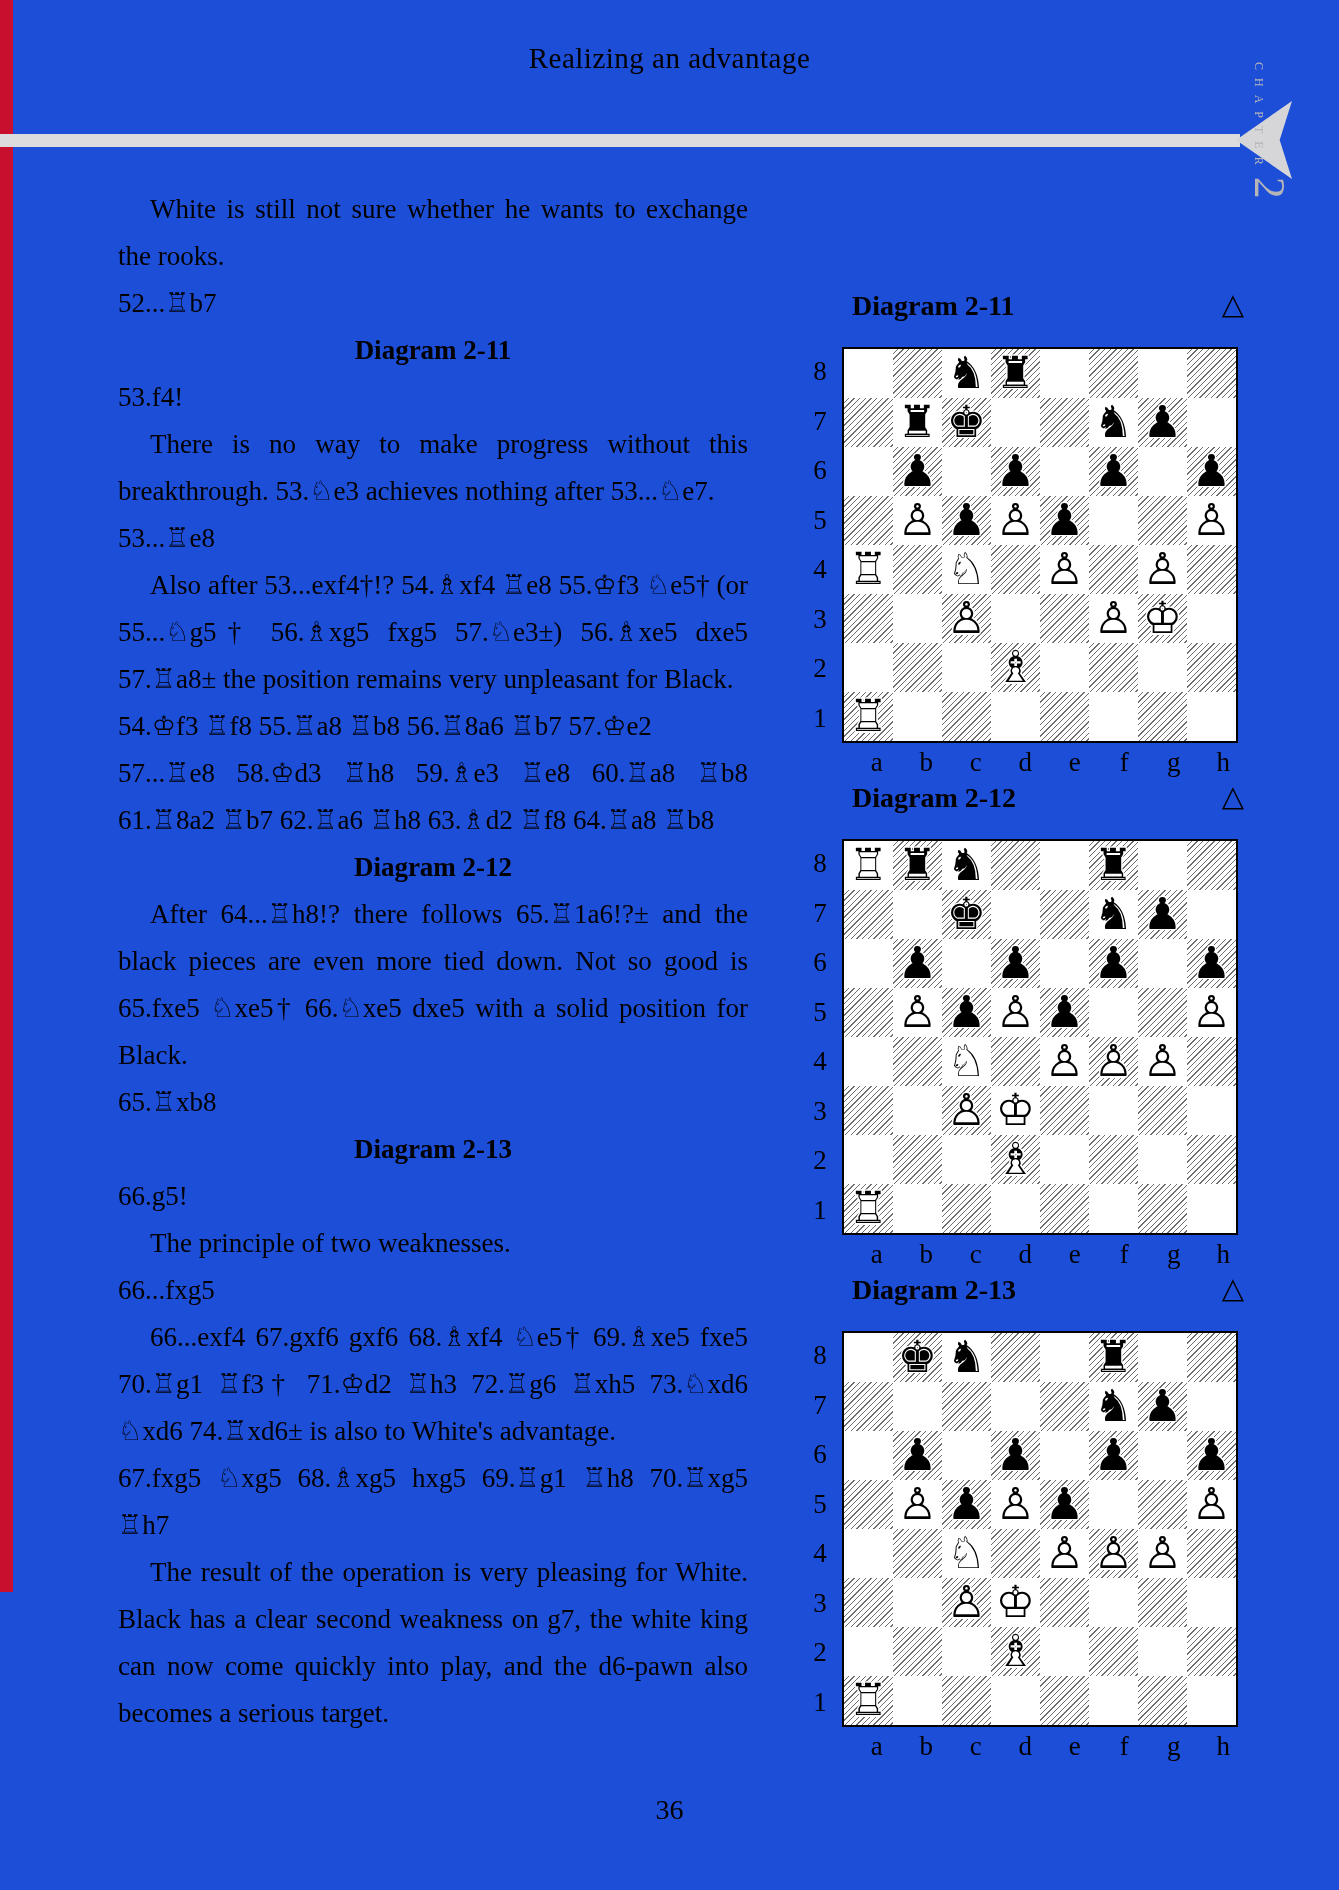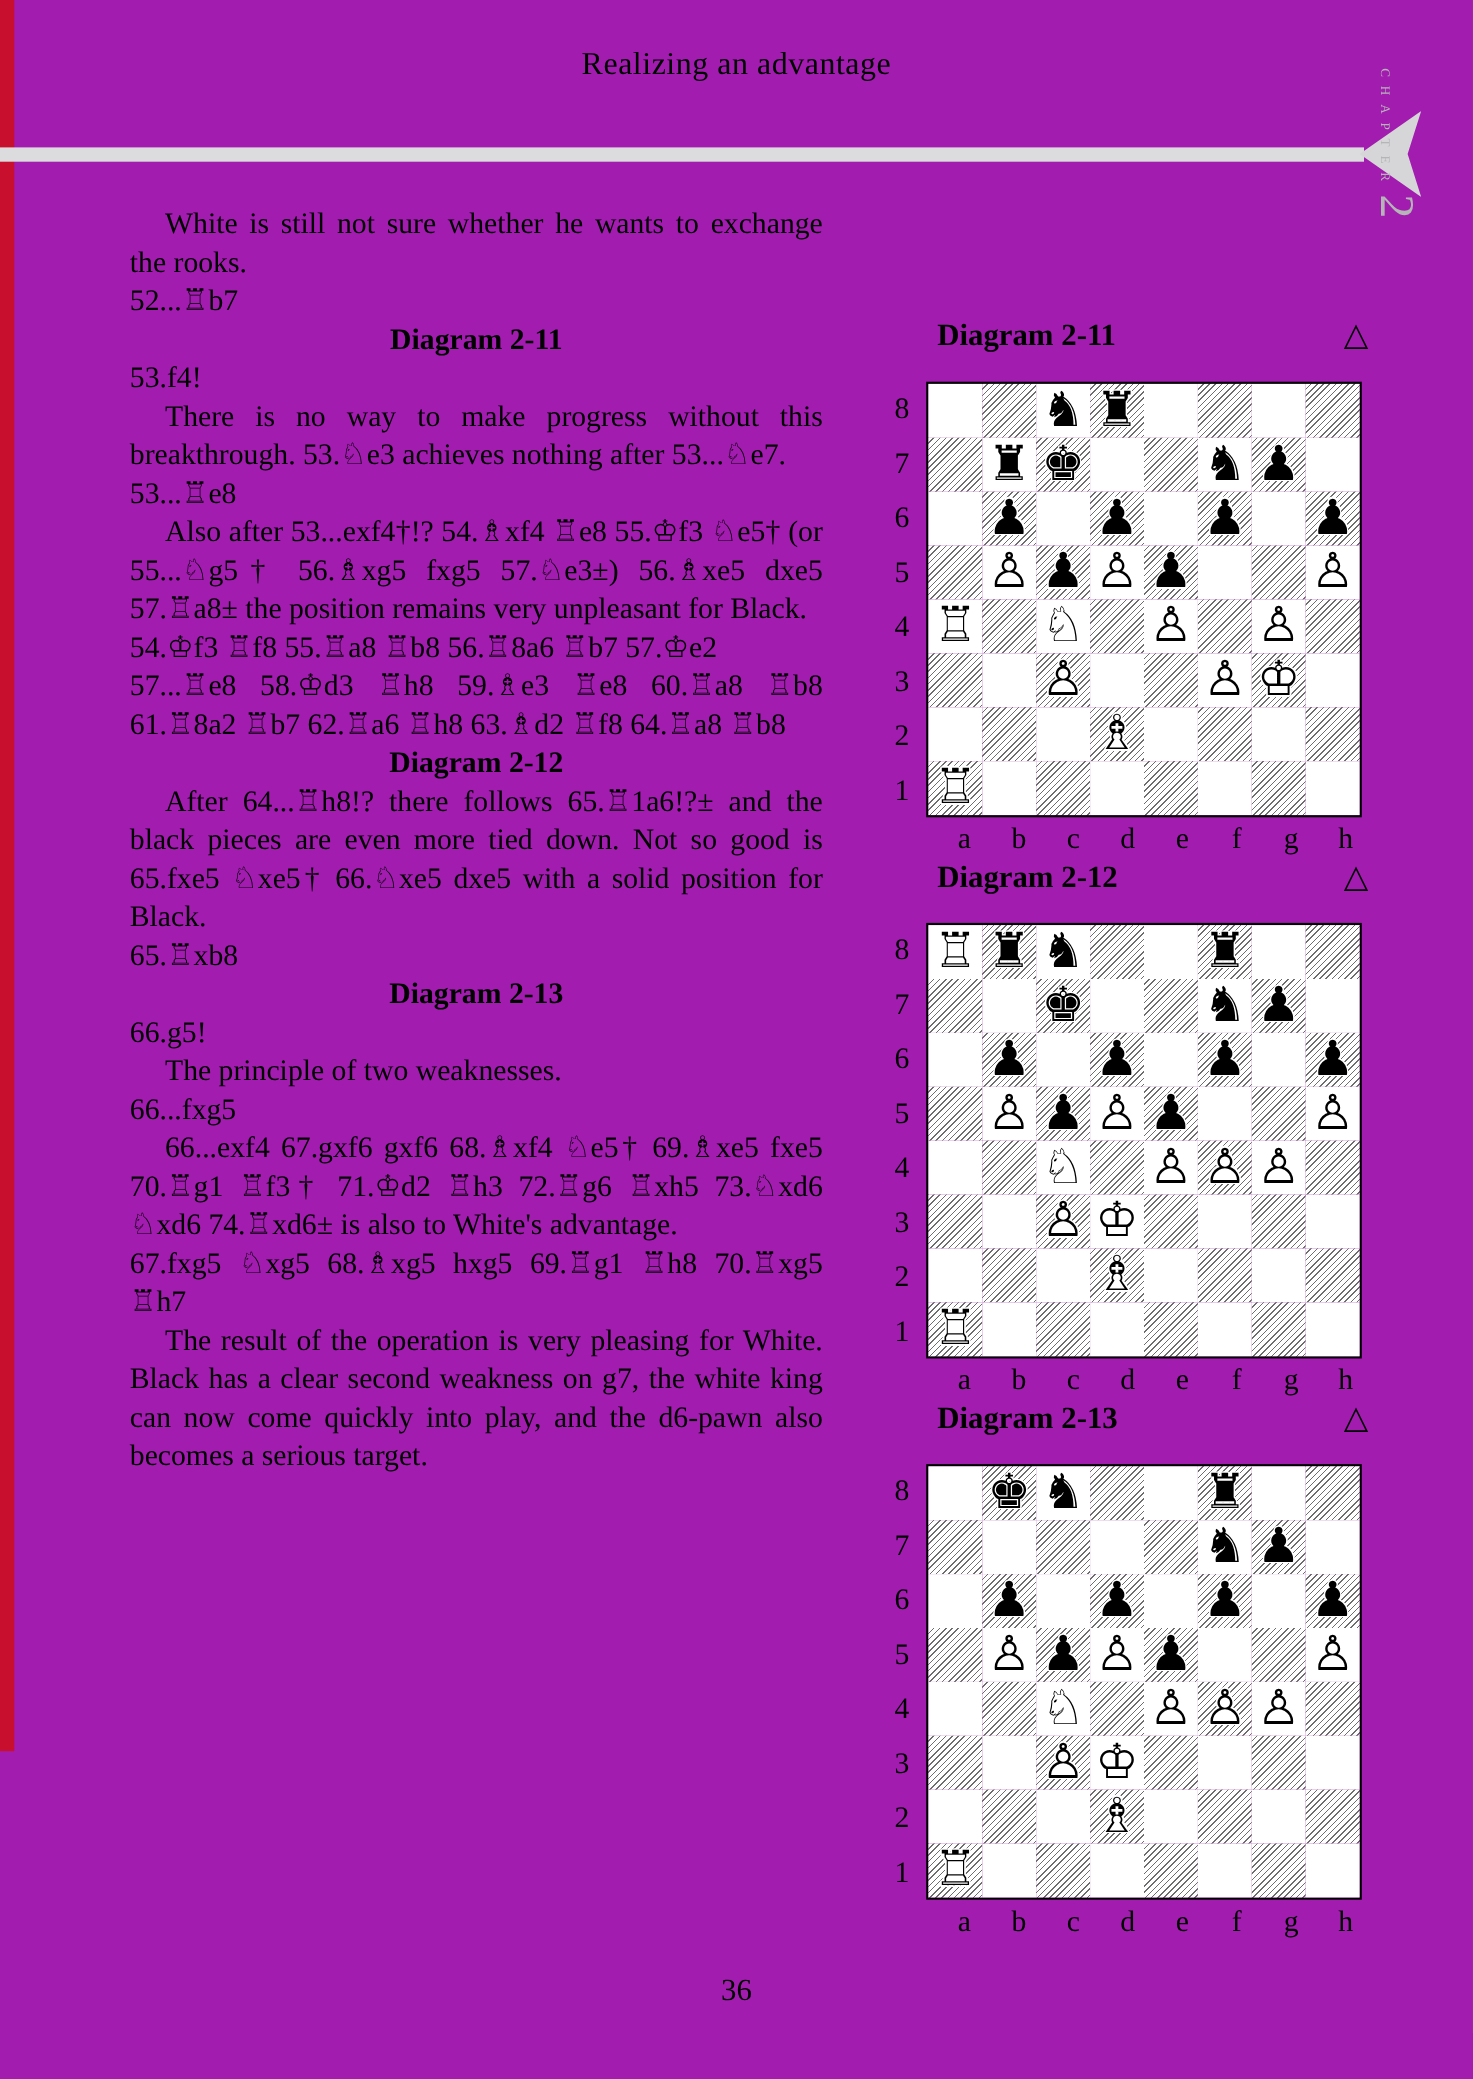--- a/index.html
+++ b/index.html
@@ -1,38 +1,38 @@
 <!DOCTYPE html>
 <html><head>
 <meta charset="utf-8">
 <style>
   html,body{margin:0;padding:0;background:#888;}
   .page{
-    position:relative;width:1339px;height:1890px;background:#a21caf;
+    position:relative;width:1339px;height:1890px;background:#1d4ed8;
     font-family:"Liberation Serif","DejaVu Sans",serif;color:#000;overflow:hidden;margin:0 auto;
   }
   
   .red-bar{position:absolute;left:0;top:0;width:13px;height:1592px;background:#c8102e;}
   
   .gray-band{position:absolute;left:0;top:134px;width:1240px;height:13px;background:#dcdcde;}
   .band-arrow{
     position:absolute;left:1236px;top:101px;width:56px;height:78px;background:#d6d6d8;
     clip-path:polygon(100% 0,0 50%,100% 100%,78% 50%);
   }
   .page-title{position:absolute;top:42px;left:0;width:1339px;text-align:center;font-size:29px;letter-spacing:.5px;}
   
   .chapter{
     position:absolute;left:1295px;top:62px;transform:rotate(90deg);transform-origin:0 0;
     white-space:nowrap;color:#b5b5b8;font-size:17px;letter-spacing:8px;font-variant:small-caps;
   }
   .chapter .chnum{font-size:44px;letter-spacing:0;margin-left:4px;}
   
   .text-col{
     position:absolute;left:118px;top:186px;width:630px;
-    font-size:27px;line-height:35px;text-align:justify;
+    font-size:27px;line-height:47px;text-align:justify;
   }
   .text-col p{margin:0;}
   .b-para{text-indent:32px;}
   .b-move{font-weight:normal;text-indent:0;}
   .b-caption{font-weight:bold;text-align:center;text-indent:0;}
   
   .diagram-col{position:absolute;left:806px;top:0;width:438px;}
   .diagram{position:absolute;left:0;width:438px;}
   .diagram-0{top:287px;}
   .diagram-1{top:779px;}

